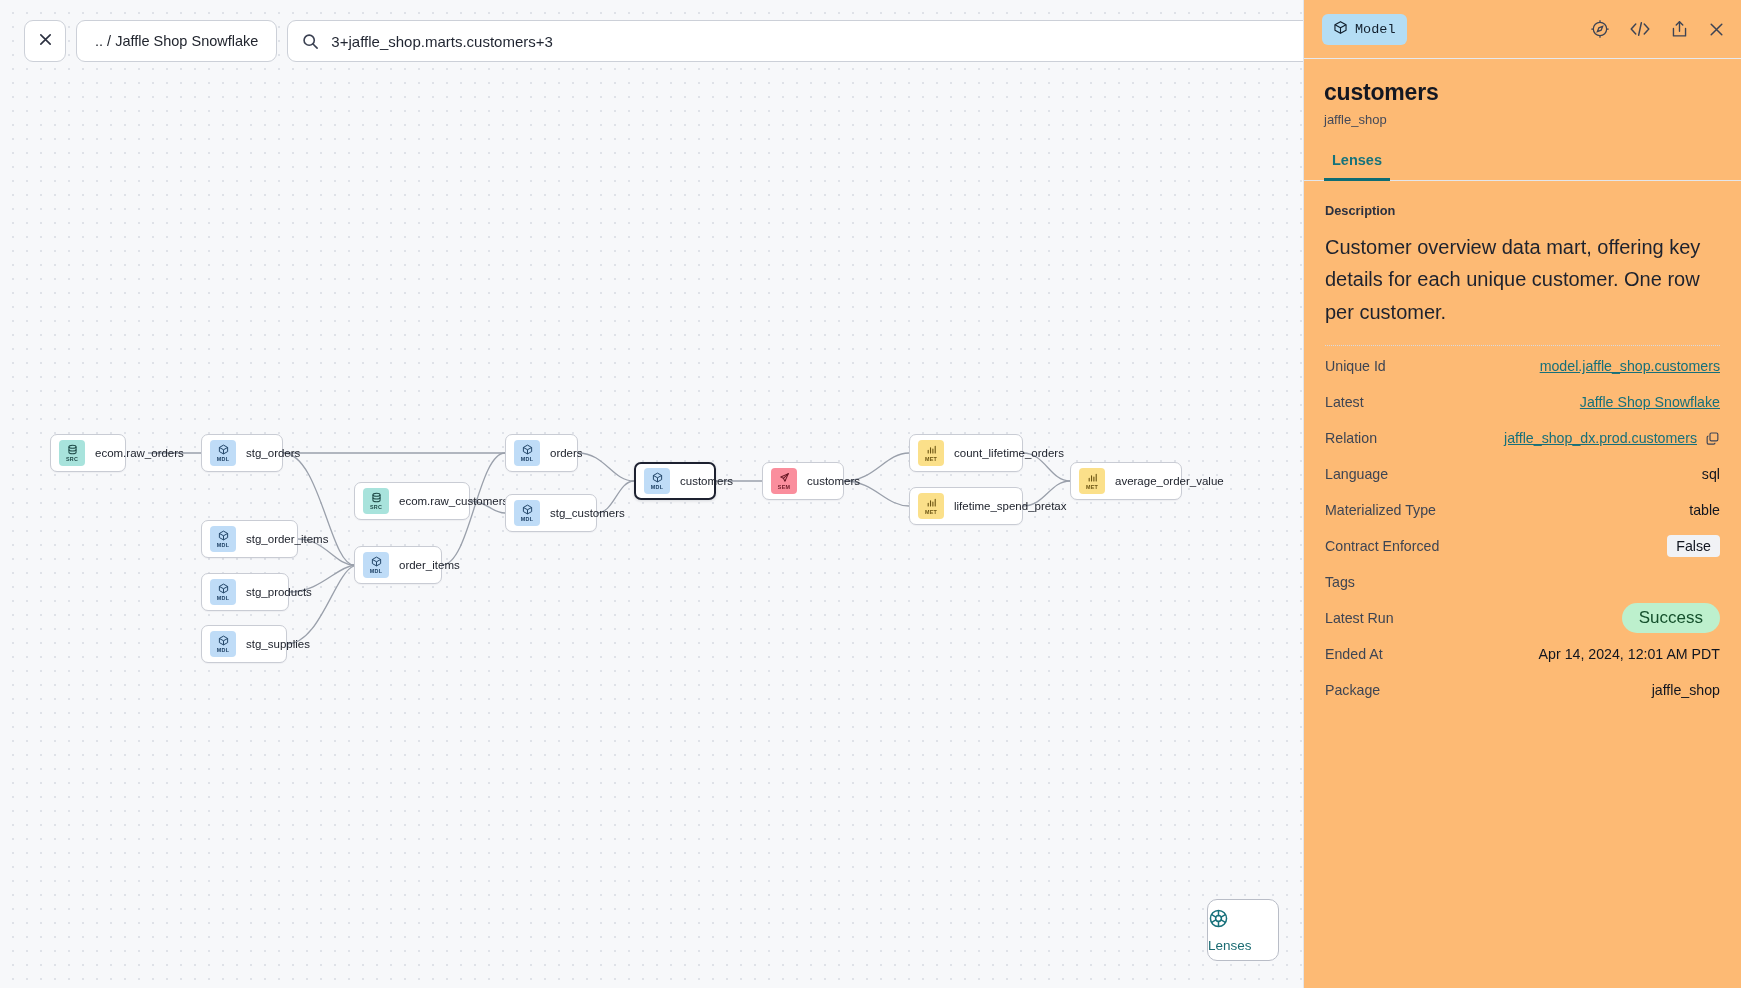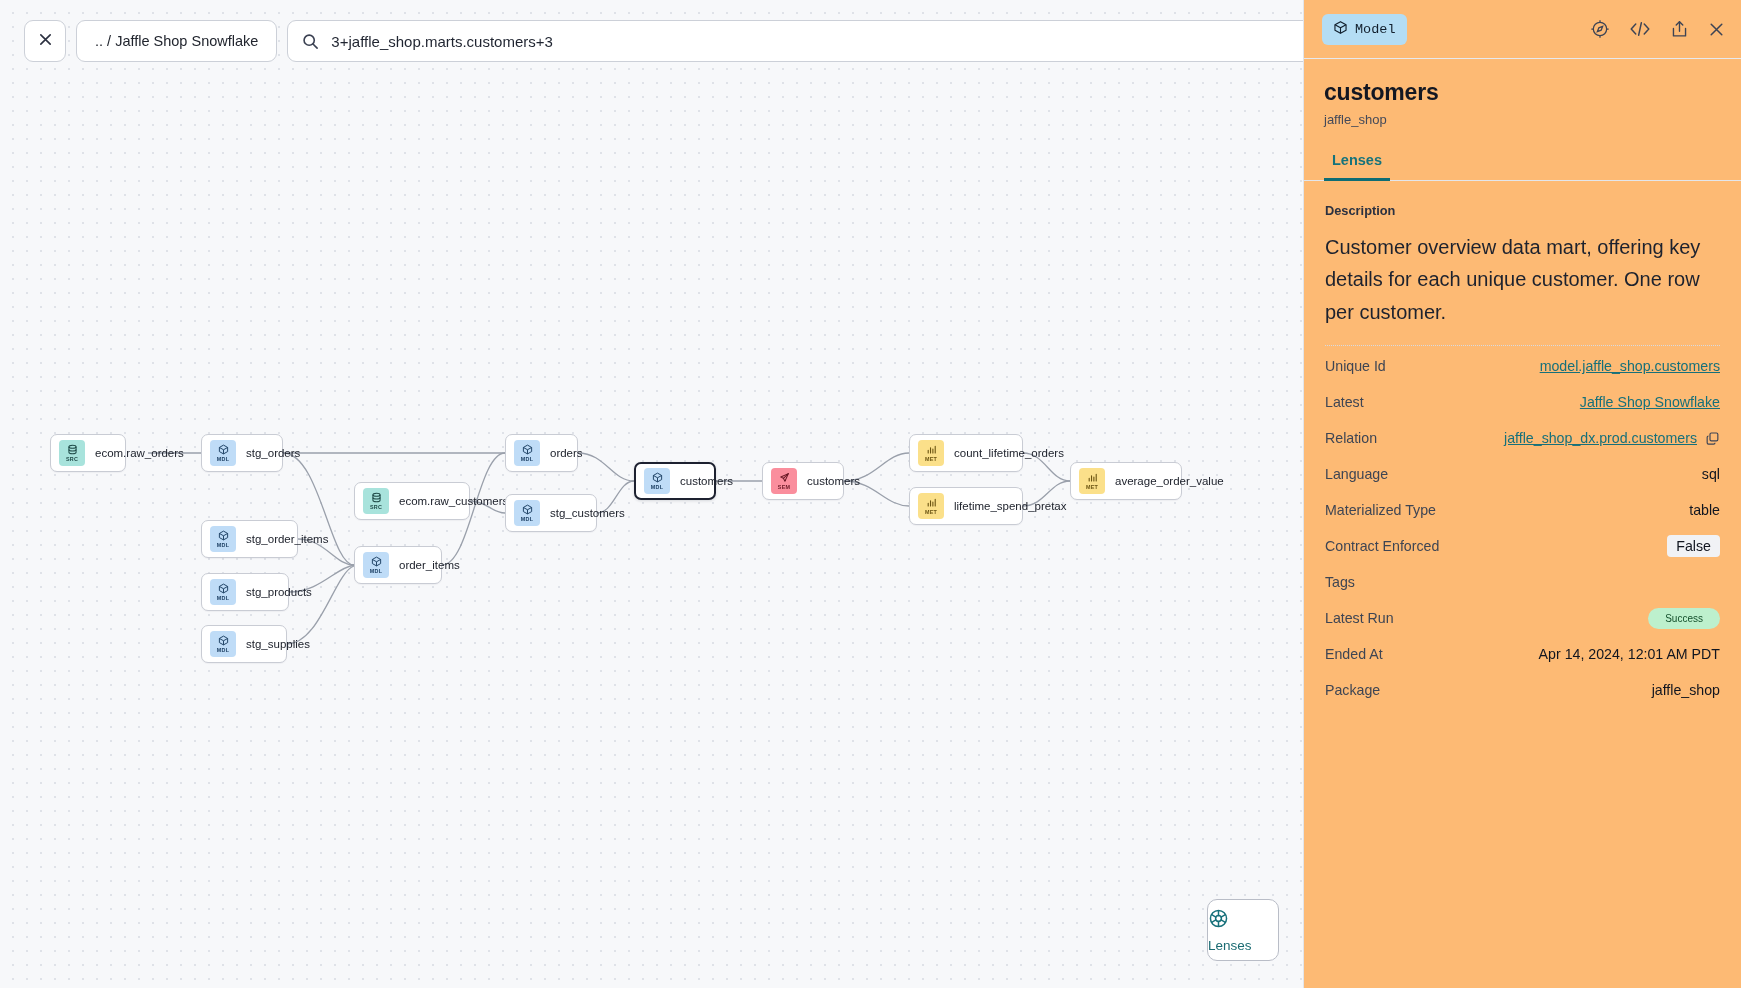--- a/index.html
+++ b/index.html
@@ -170,21 +170,21 @@
   .row {
     display: flex; align-items: center; justify-content: space-between;
     min-height: 36px; padding: 0; gap: 10px;
   }
   .row-k { font-size: 14.2px; color: #3e4553; white-space: nowrap; }
   .row-v { font-size: 14.2px; color: #11151f; text-align: right; display:flex; align-items:center; gap:8px; }
   .row-v a, .link { color: #16707a; text-decoration: underline; cursor: pointer; }
   .chip-grey { background: #f1f2f5; padding: 3px 9px; border-radius: 4px; color: #11151f; }
   .chip-green {
     background: #bdf0cd; color: #14502c;
-    border-radius: 999px; padding: 5px 17px; font-size: 10px; text-align: center;
+    border-radius: 999px; padding: 5px 17px; font-size: 17px; text-align: center;
   }
   .copy-ico { cursor: pointer; color: #3c4354; display:flex; }
 </style>
 </head>
 <body>
 
 <div class="app">
 
   <div class="canvas-pane">
 

